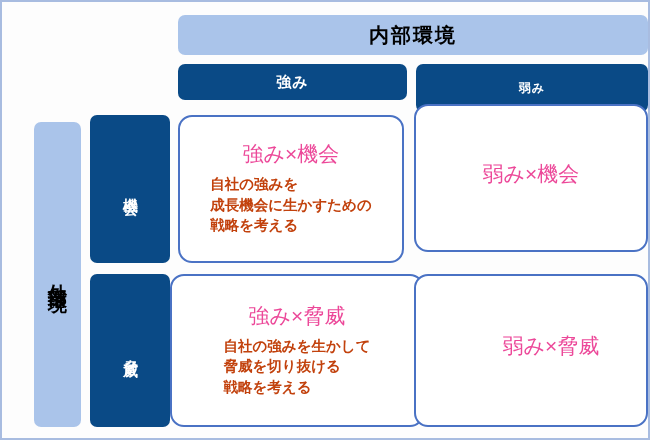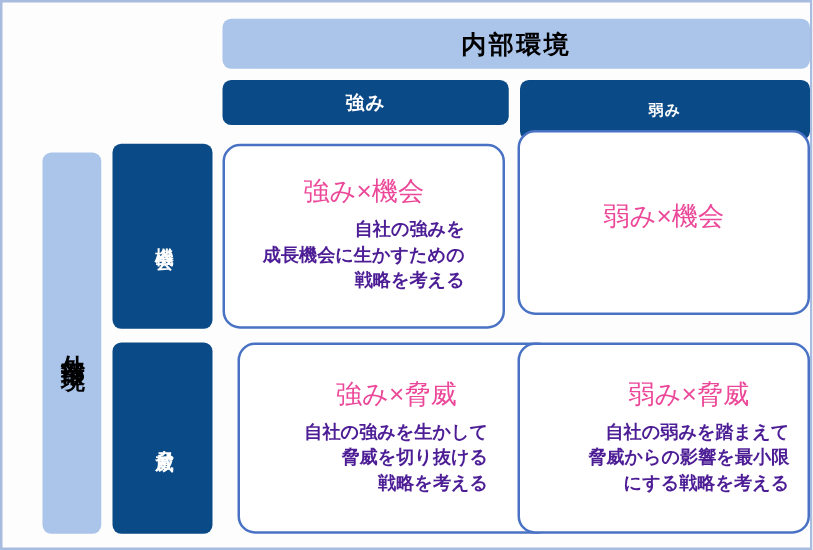--- a/index.html
+++ b/index.html
@@ -121,31 +121,31 @@
   .quad-title {
     color: #ec4899;
     font-weight: normal;
     font-size: 21px;
     line-height: 1.1;
     letter-spacing: 0px;
     margin-bottom: 9px;
     white-space: nowrap;
   }
   .quad-body {
-    color: #4c1d95;
+    color: #c2410c;
     font-weight: bold;
     font-size: 14.5px;
     line-height: 1.42;
-    text-align: right;
+    text-align: left;
     white-space: pre-line;
   }
 
   #quad-so { left: 176px; top: 113px;  width: 226px; height: 148px; }
   #quad-wo { left: 412px; top: 102px;  width: 234px; height: 148px; }
-  #quad-st { left: 188px; top: 272px;  width: 254px; height: 153px; }
+  #quad-st { left: 168px; top: 272px;  width: 254px; height: 153px; }
   #quad-wt { left: 412px; top: 272px;  width: 234px; height: 153px; padding-left: 48px; }
 </style>
 </head>
 <body>
 
 <div id="canvas">
 
   <div class="box band-light" id="internal-env-banner">内部環境</div>
 
   <div class="box band-dark" id="col-head-strength">強み</div>
@@ -171,18 +171,15 @@
 
   <div class="quad" id="quad-st">
     <div class="quad-title">強み×脅威</div>
     <div class="quad-body">自社の強みを生かして
 脅威を切り抜ける
 戦略を考える</div>
   </div>
 
   <div class="quad" id="quad-wt">
     <div class="quad-title">弱み×脅威</div>
-    <div class="quad-body">自社の弱みを踏まえて
-脅威からの影響を最小限
-にする戦略を考える</div>
   </div>
 
 </div>
 
 </body></html>

